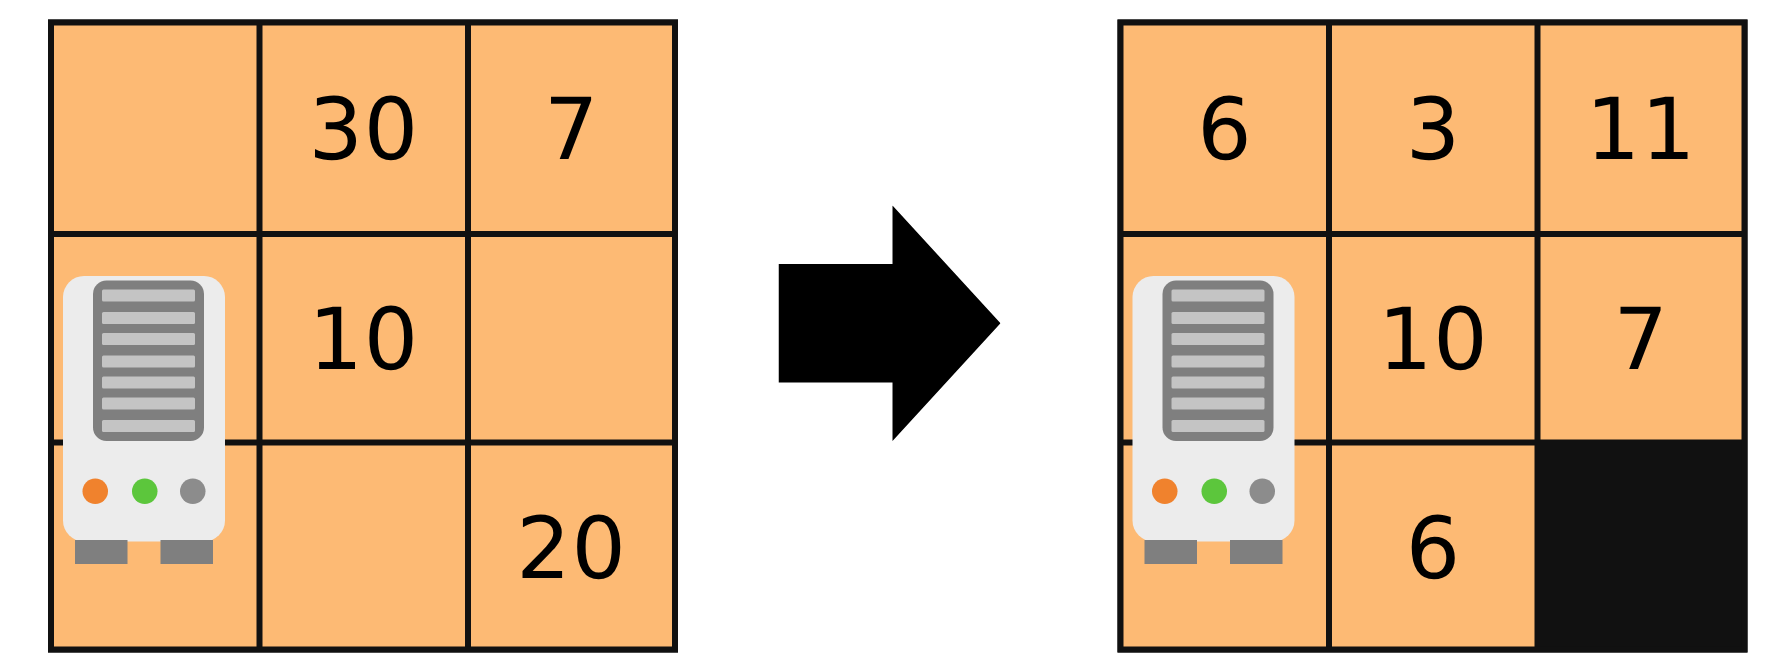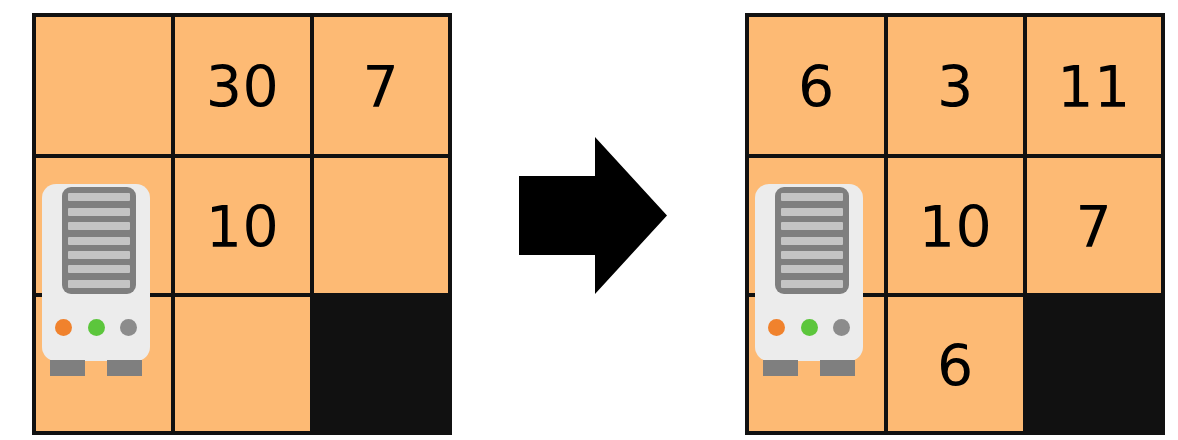--- a/index.html
+++ b/index.html
@@ -148,20 +148,23 @@
     <div class="cell">
         <span class="cell-value">7</span>
       </div>
     <div class="cell"></div>
     <div class="cell">
         <span class="cell-value">10</span>
       </div>
     <div class="cell"></div>
     <div class="cell"></div>
     <div class="cell"></div>
+    <div class="cell">
+        <span class="cell-value">20</span>
+      </div>
   </div>
 
   <div class="device" id="device-before">
     <div class="device-body">
       <div class="device-grille">
         <div class="slat"></div>
         <div class="slat"></div>
         <div class="slat"></div>
         <div class="slat"></div>
         <div class="slat"></div>

